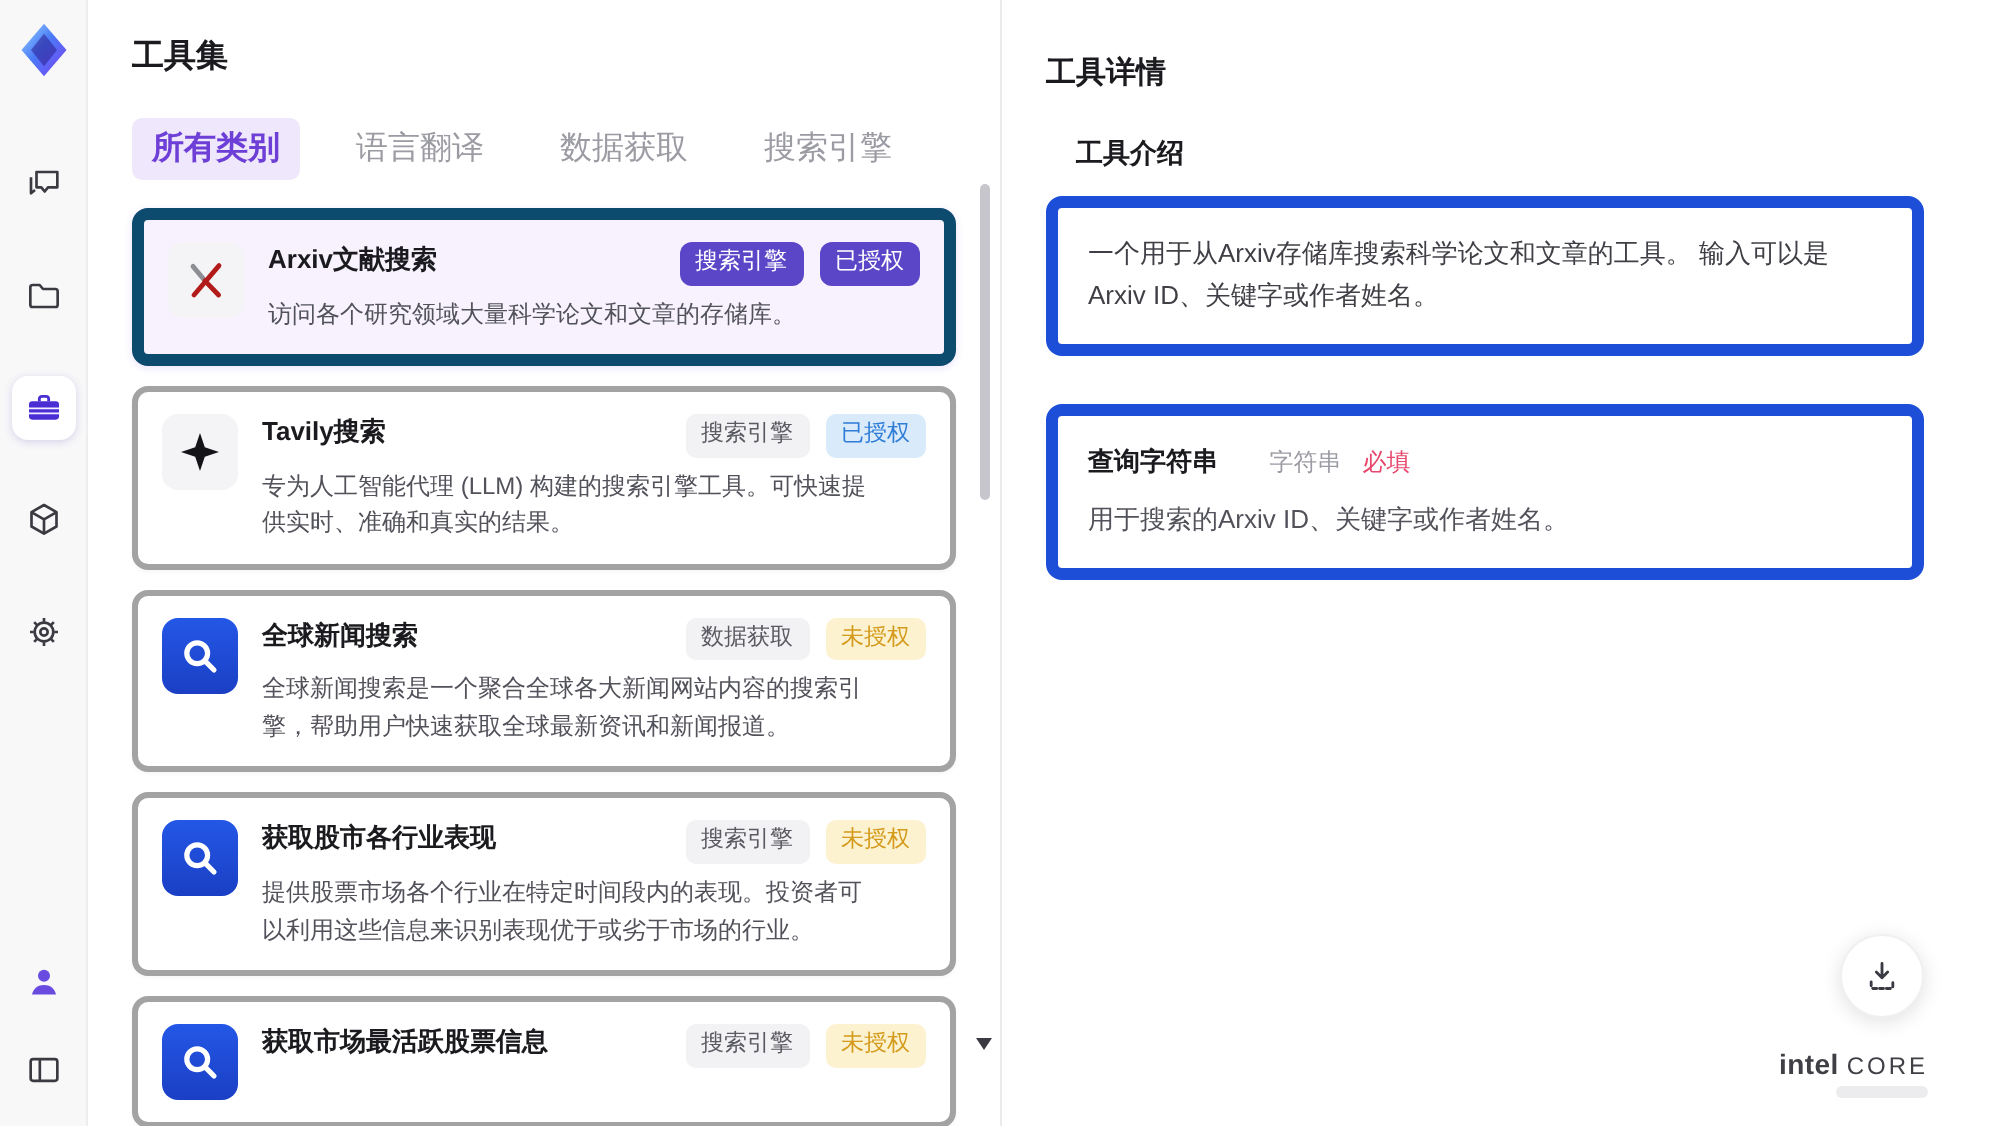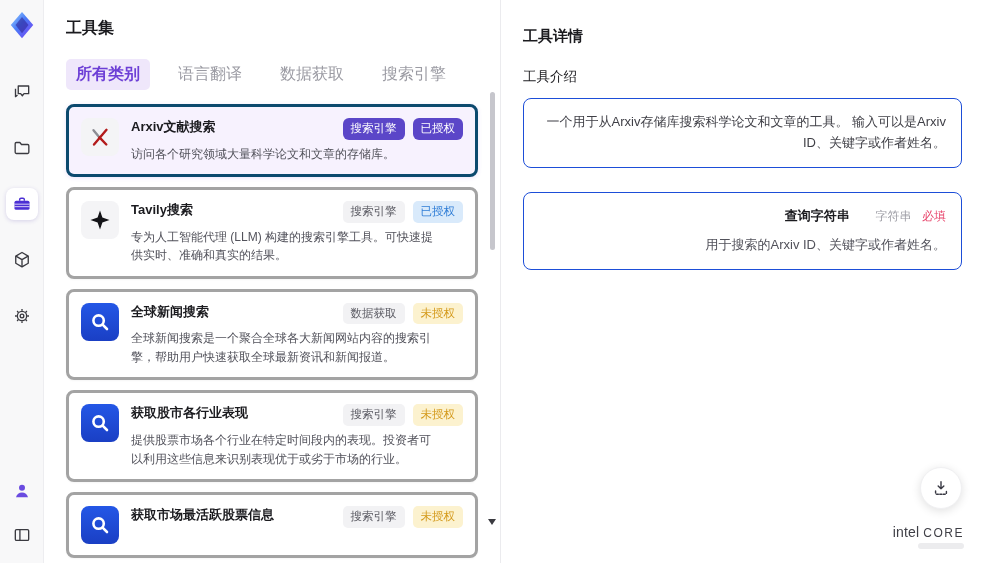--- a/index.html
+++ b/index.html
@@ -21,21 +21,21 @@
   .list-panel { position:absolute; left:44px; top:0; bottom:0; width:457px;
     border-right:1px solid #ebebee; padding:18px 22px 0 22px; background:#fff; }
   .page-title { font-size:16px; font-weight:bold; color:#1b1b1f; margin-bottom:20px; }
   .tabs { display:flex; align-items:center; gap:18px; margin-bottom:14px; }
   .tab { font-size:16px; color:#9b9ba3; padding:5px 10px; border-radius:5px; cursor:pointer; white-space:nowrap; }
   .tab.active { color:#6d3fd6; background:#efe7fb; font-weight:bold; }
 
   .cards { display:flex; flex-direction:column; gap:10px; }
   .card { position:relative; display:flex; gap:12px; padding:11px 12px; background:#fff;
     border:3px solid #a3a3a3; border-radius:8px; box-shadow:0 1px 2px rgba(0,0,0,.04); cursor:pointer; }
-  .card.selected { border:3px solid #0c4a6e; background:#f7f2fe; box-shadow:0 1px 4px rgba(120,70,230,.15); }
+  .card.selected { border:6px solid #0c4a6e; background:#f7f2fe; box-shadow:0 1px 4px rgba(120,70,230,.15); }
   .tool-icon { flex:0 0 38px; width:38px; height:38px; border-radius:8px; display:flex;
     align-items:center; justify-content:center; background:#f4f4f6; overflow:hidden; }
   .tool-icon.blue { background:linear-gradient(180deg,#2457e6,#1a3fc4); }
   .card-body { flex:1; min-width:0; }
   .card-head { display:flex; align-items:flex-start; }
   .tool-title { font-size:13px; font-weight:bold; color:#1b1b1f; line-height:1.4; }
   .badges { margin-left:auto; display:flex; gap:8px; flex-shrink:0; padding-left:10px; }
   .badge { font-size:11.5px; line-height:1; padding:5px 8px; border-radius:5px; white-space:nowrap; }
   .badge-solid { background:#5b46c8; color:#fff; border-radius:6px; }
   .badge-gray { background:#f2f2f4; color:#5a5a62; }
@@ -44,35 +44,35 @@
   .tool-desc { margin-top:5px; font-size:12px; color:#52525b; line-height:1.55; max-width:302px; }
 
   .scroll-thumb { position:absolute; right:5px; top:92px; width:5px; height:158px;
     background:#c6c6cc; border-radius:3px; }
   .scroll-indicator { position:absolute; right:4px; bottom:38px; width:0; height:0;
     border-left:4px solid transparent; border-right:4px solid transparent; border-top:6px solid #3a3a40; }
 
   
   .detail-panel { position:absolute; left:501px; right:0; top:0; bottom:0; padding:27px 22px; background:#fff; }
   .detail-title { font-size:15px; font-weight:bold; color:#1b1b1f; margin-bottom:22px; }
-  .section-heading { font-size:13.5px; font-weight:normal; color:#1b1b1f; margin-bottom:12px; }
-  .info-box { border:1px solid #1d4ed8; border-radius:8px; background:#fff; padding:13px 15px;
-    font-size:13px; color:#3f3f46; line-height:1.6; margin-bottom:24px;text-align:right; }
+  .section-heading { font-size:13.5px; font-weight:bold; color:#1b1b1f; margin-bottom:12px;margin-left:15px; }
+  .info-box { border:6px solid #1d4ed8; border-radius:8px; background:#fff; padding:13px 15px;
+    font-size:13px; color:#3f3f46; line-height:1.6; margin-bottom:24px; }
   .param-name { font-size:13px; font-weight:bold; color:#1b1b1f; }
   .param-type { font-size:12px; color:#9b9ba3; margin-left:22px; }
   .param-required { font-size:12px; color:#e8486e; margin-left:7px; }
   .param-desc { margin-top:9px; font-size:13px; color:#52525b; }
 
   
   .download-fab { position:absolute; right:22px; bottom:54px; width:42px; height:42px; border-radius:50%;
     background:#fff; border:1px solid #f0f0f2; box-shadow:0 2px 10px rgba(0,0,0,.12);
     display:flex; align-items:center; justify-content:center; cursor:pointer; }
   .branding { position:absolute; right:20px; bottom:14px; text-align:right; }
   .branding-row { display:flex; align-items:baseline; gap:4px; justify-content:flex-end; }
-  .intel-word { font-size:14px; font-weight:normal; color:#3f3f46; letter-spacing:.2px; }
+  .intel-word { font-size:14px; font-weight:bold; color:#3f3f46; letter-spacing:.2px; }
   .core-word { font-size:12px; color:#3f3f46; letter-spacing:1.5px; }
   .branding-sub { margin-top:3px; margin-left:auto; width:46px; height:6px; border-radius:3px; background:#ececee; }
 
   svg { display:block; }
 </style>
 </head>
 <body>
 
 <div class="app">
 

